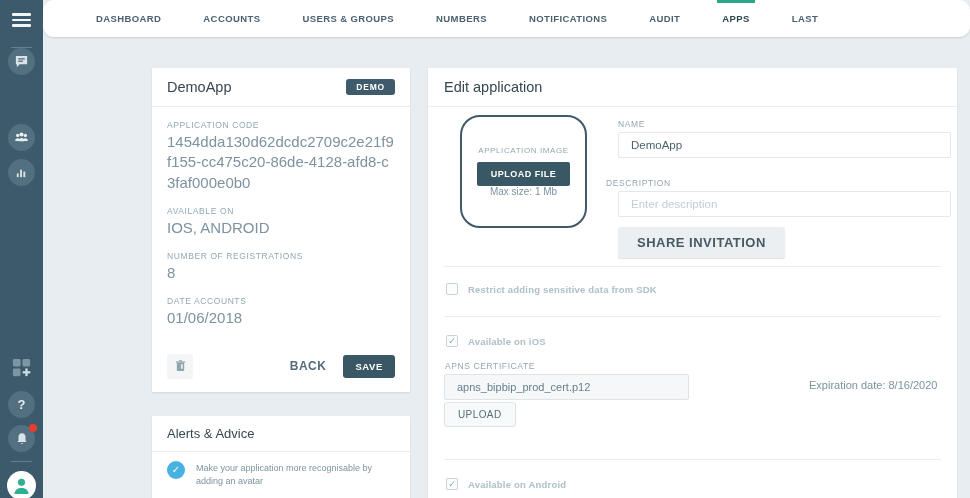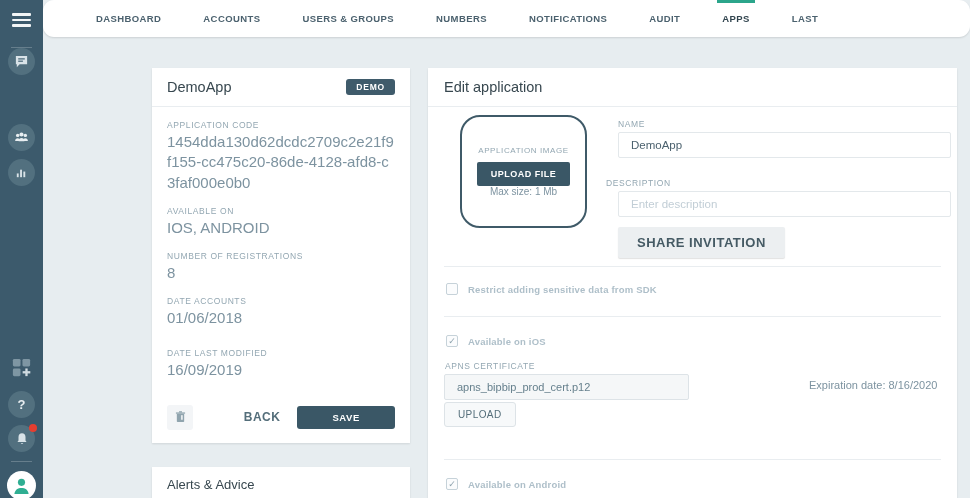--- a/index.html
+++ b/index.html
@@ -42,21 +42,21 @@
   .field-label { font-size:8.5px; letter-spacing:0.6px; color:#93a7b2; margin-bottom:2px; }
   .field-value { font-size:15px; color:#7d93a0; line-height:1.35; word-break:break-all; }
   .gap-lg { margin-top:19px; }
   .card-footer { display:flex; align-items:center; padding:6px 15px 13px; }
   .icon-btn { width:26px; height:25px; background:#f3f5f7; border:none; border-radius:3px; display:flex;
               align-items:center; justify-content:center; cursor:pointer; }
   .footer-spacer { flex:1; }
   .back-btn { background:none; border:none; font-family:inherit; font-size:12px; font-weight:bold; letter-spacing:0.5px;
               color:#546e7a; margin-right:17px; cursor:pointer; }
   .save-btn { background:#3a5766; border:none; color:#ffffff; font-family:inherit; font-size:9.5px; font-weight:bold;
-              letter-spacing:0.6px; padding:6px 35px; border-radius:3px; cursor:pointer; }
+              letter-spacing:0.6px; padding:6px 12px; border-radius:3px; cursor:pointer; }
   
   .alerts-card { margin-top:24px; }
   .small-card-header { padding:10px 15px; font-size:13px; color:#37474f; }
   .alert-item { display:flex; gap:11px; padding:9px 15px 10px; align-items:flex-start; }
   .check-circle { width:18px; height:18px; min-width:18px; border-radius:50%; background:#47b1e2; color:#ffffff;
                   font-size:10px; display:flex; align-items:center; justify-content:center; }
   .alert-text { font-size:9px; color:#7d93a0; line-height:1.55; padding-top:1px; }
   
   .right-panel { position:absolute; left:385px; top:31px; width:529px; height:520px; }
   .panel-header { padding:11px 16px; font-size:14.5px; color:#37474f; }
@@ -209,24 +209,20 @@
           <div class="field-value">IOS, ANDROID</div>
         </div>
         <div class="field">
           <div class="field-label">NUMBER OF REGISTRATIONS</div>
           <div class="field-value">8</div>
         </div>
         <div class="field">
           <div class="field-label">DATE ACCOUNTS</div>
           <div class="field-value">01/06/2018</div>
         </div>
-        <div class="field gap-lg">
-          <div class="field-label">DATE LAST MODIFIED</div>
-          <div class="field-value">16/09/2019</div>
-        </div>
       </div>
       <div class="card-footer">
         <button class="icon-btn">
           <svg width="11" height="12" viewBox="0 0 12 13">
               <rect x="2" y="3" width="8" height="9" rx="0.8" fill="#90a4ae"></rect>
               <rect x="1" y="1.5" width="10" height="1.4" fill="#90a4ae"></rect>
               <rect x="4.4" y="0.2" width="3.2" height="1.4" fill="#90a4ae"></rect>
               <rect x="6.5" y="4.5" width="2" height="5" fill="#e6eaec"></rect>
             </svg>
         </button>

